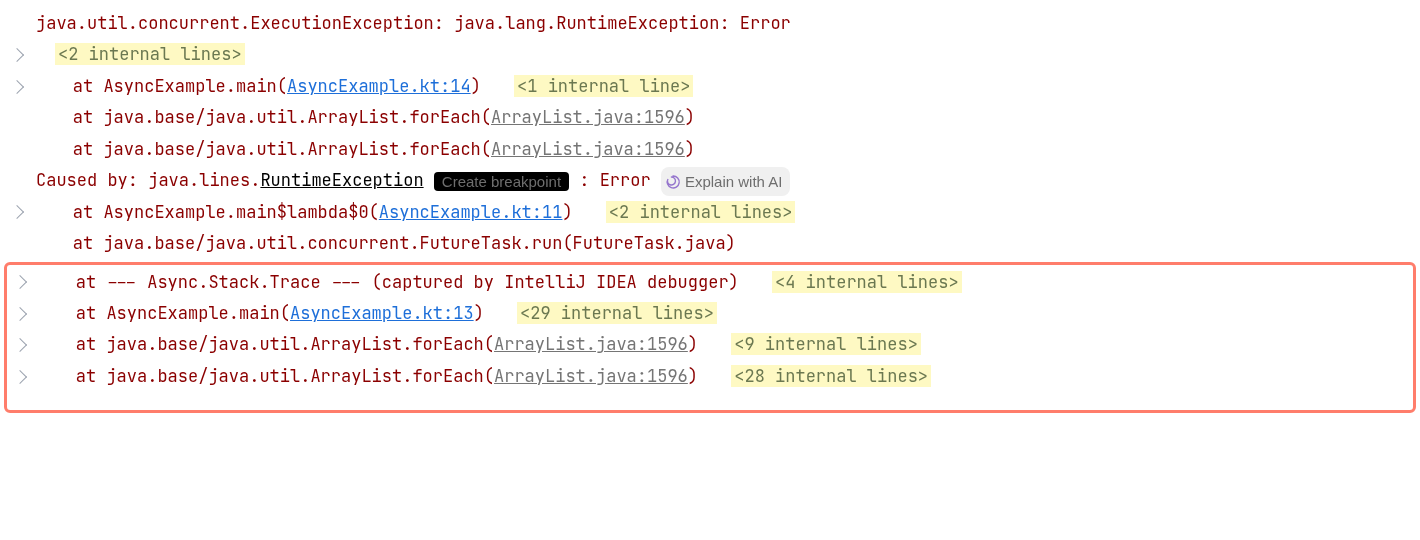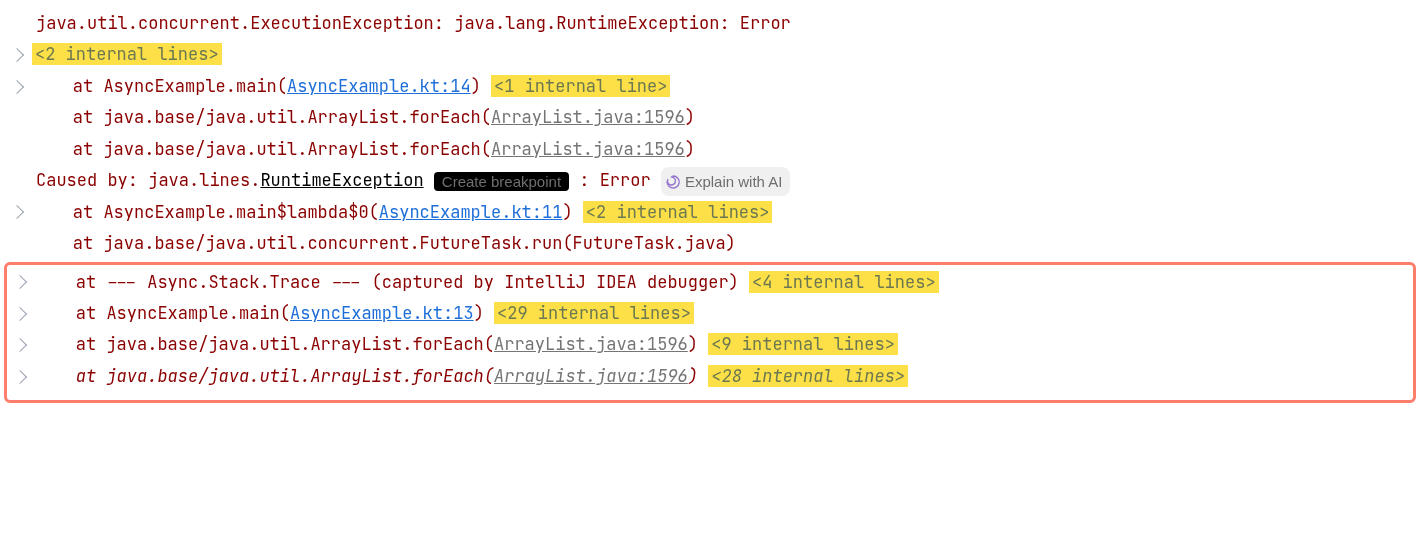--- a/index.html
+++ b/index.html
@@ -31,23 +31,24 @@
       border-bottom: 1.5px solid #9ca3af;
       transform: rotate(-45deg);
       margin-right: 2px;
     }
     .content {
       flex: 1;
     }
     .exc { color: #8b0000; }
     .at { color: #8b0000; }
     .fold {
-      background: #fde047;
+      background: #fef9c3;
       color: #6b7851;
       padding: 0 3px;
+      margin-left: 23px;
     }
     .link {
       color: #1e6fd9;
       text-decoration: underline;
       cursor: pointer;
     }
     .libref {
       color: #757575;
       text-decoration: underline;
     }
@@ -80,21 +81,21 @@
       width: 16px;
       height: 16px;
       display: inline-block;
     }
     .highlight-box {
       border: 3px solid #ff7d6b;
       border-radius: 6px;
       margin-top: 2px;
     }
     .highlight-box .line:first-child { padding-top: 2px; }
-    .highlight-box .line:last-child { padding-bottom: 8px; font-style: italic; }
+    .highlight-box .line:last-child { padding-bottom: 18px; }
     .indent1 { padding-left: 4px; }
   </style>
 </head>
 <body>
 
 <div class="line">
   <div class="gutter"></div>
   <div class="content indent1">
     <span class="exc">java.util.concurrent.ExecutionException: java.lang.RuntimeException: Error</span>
   </div>

